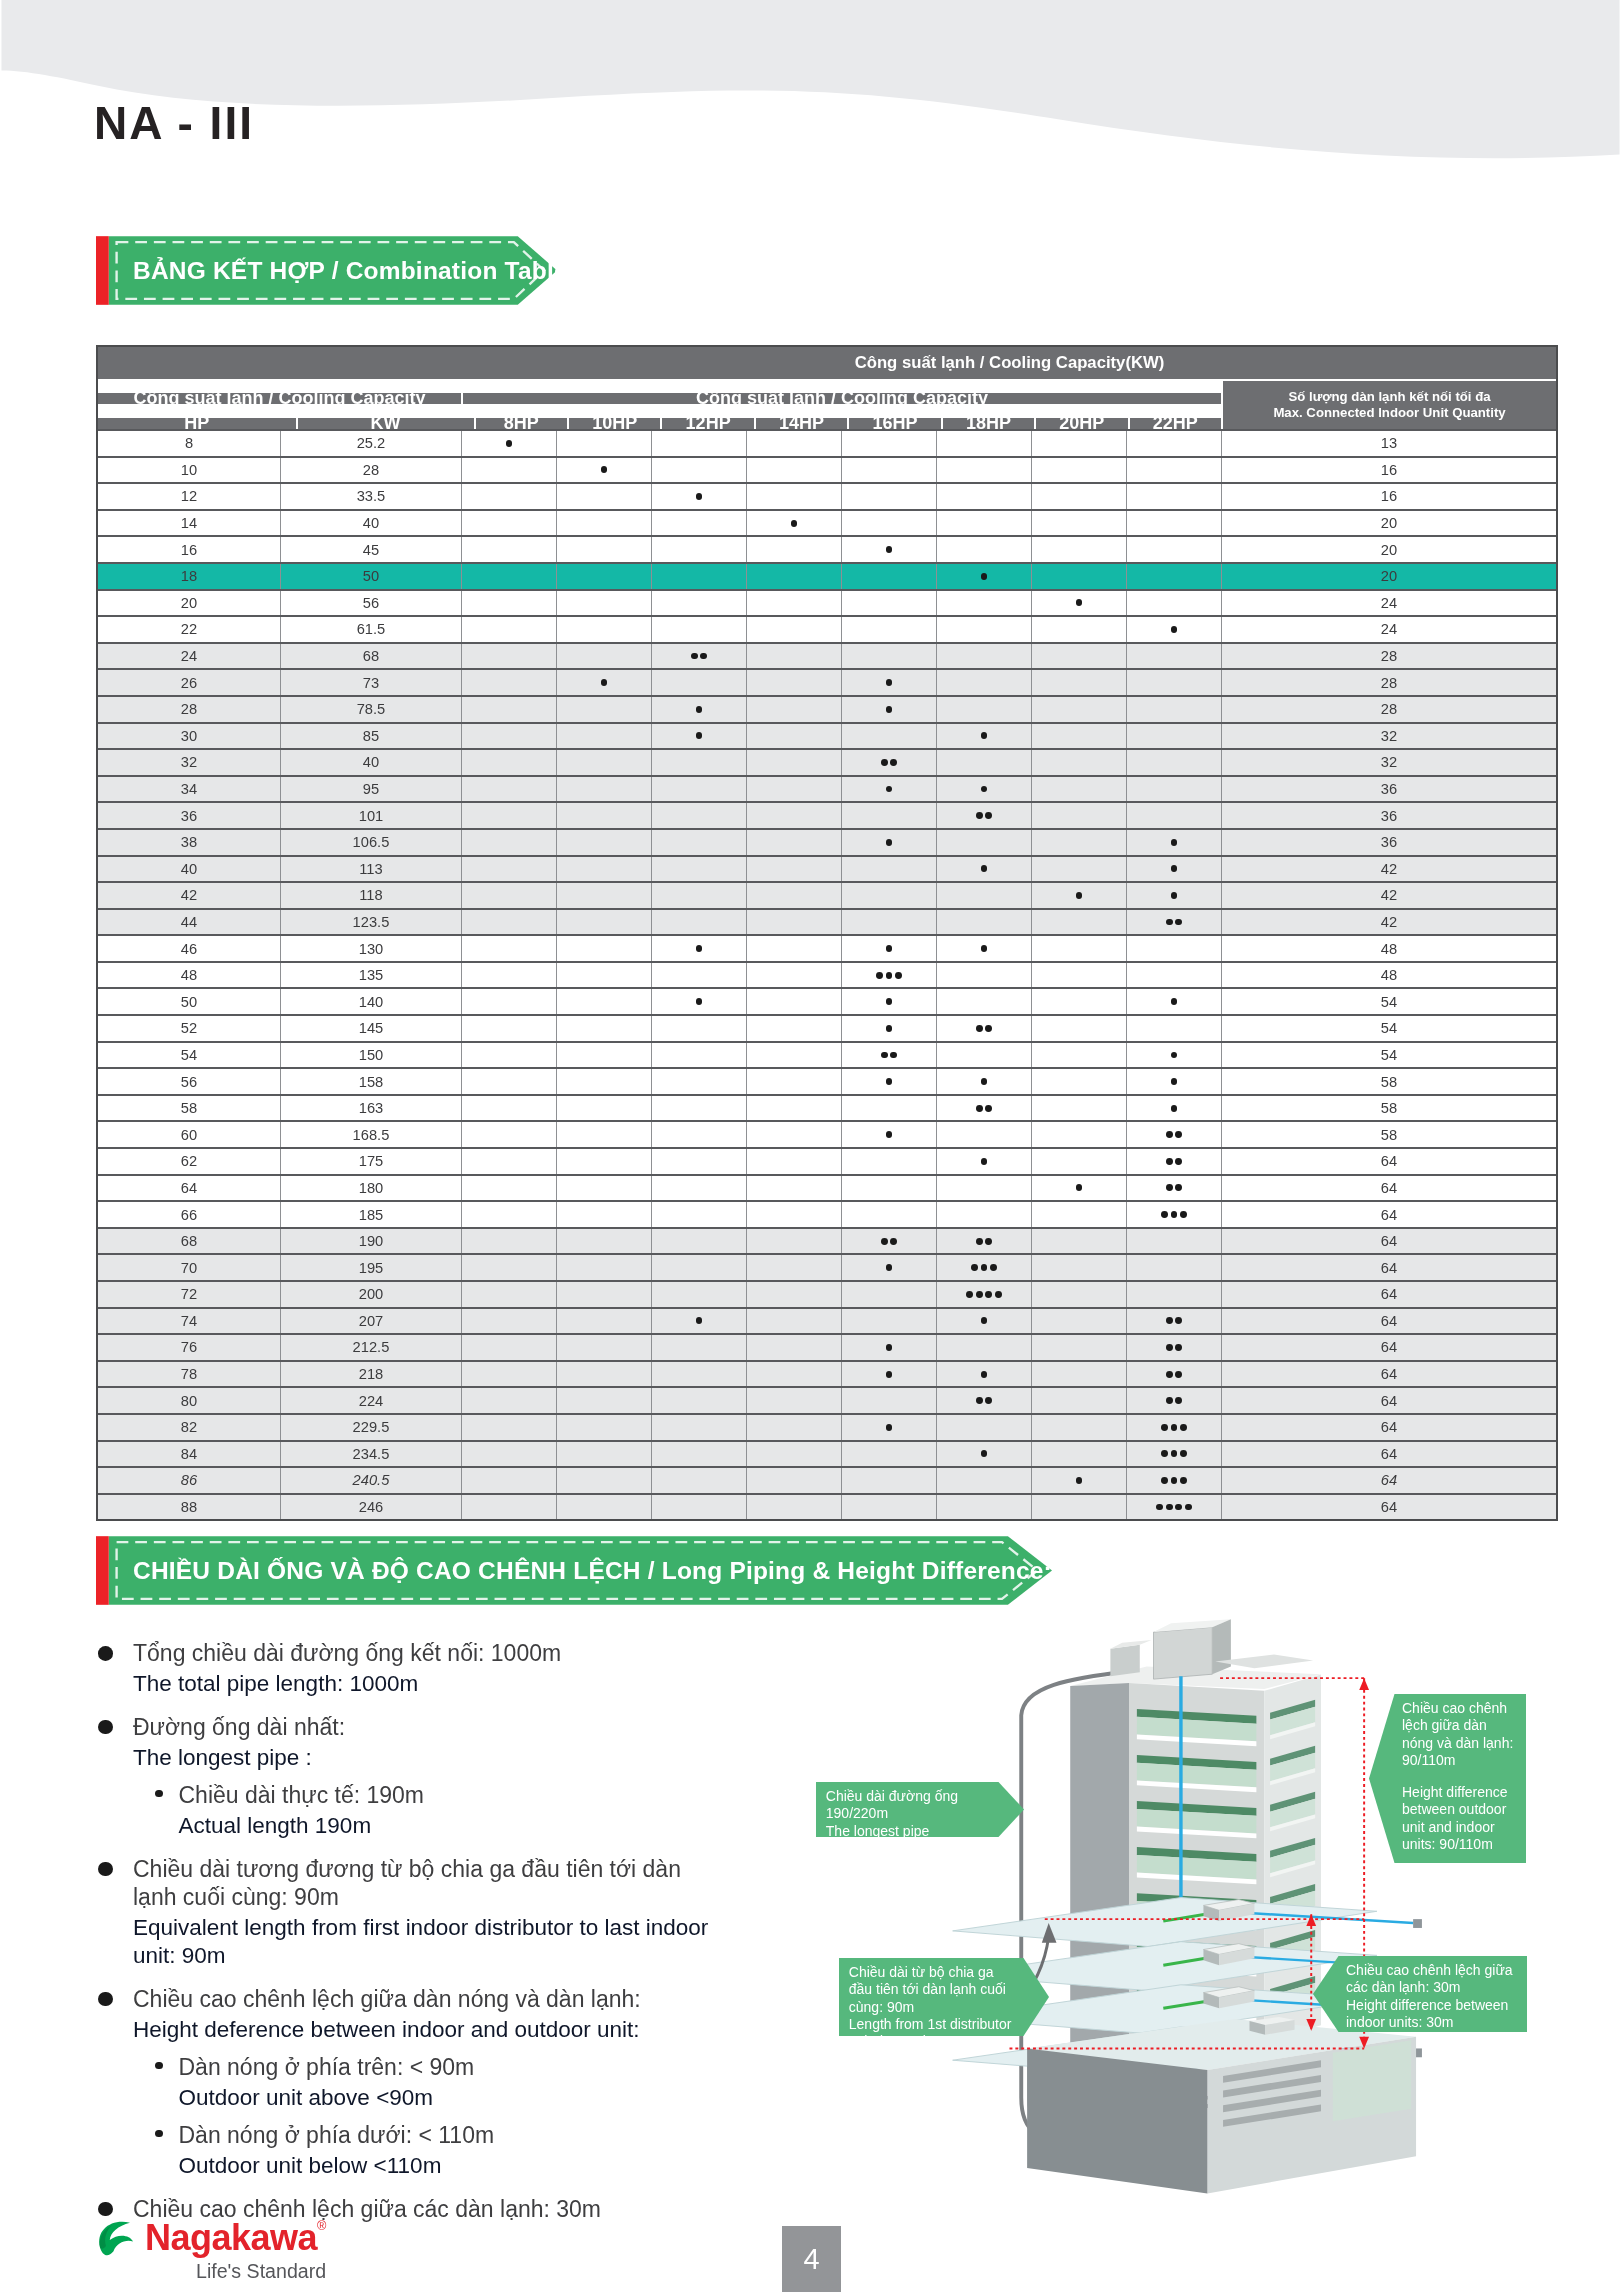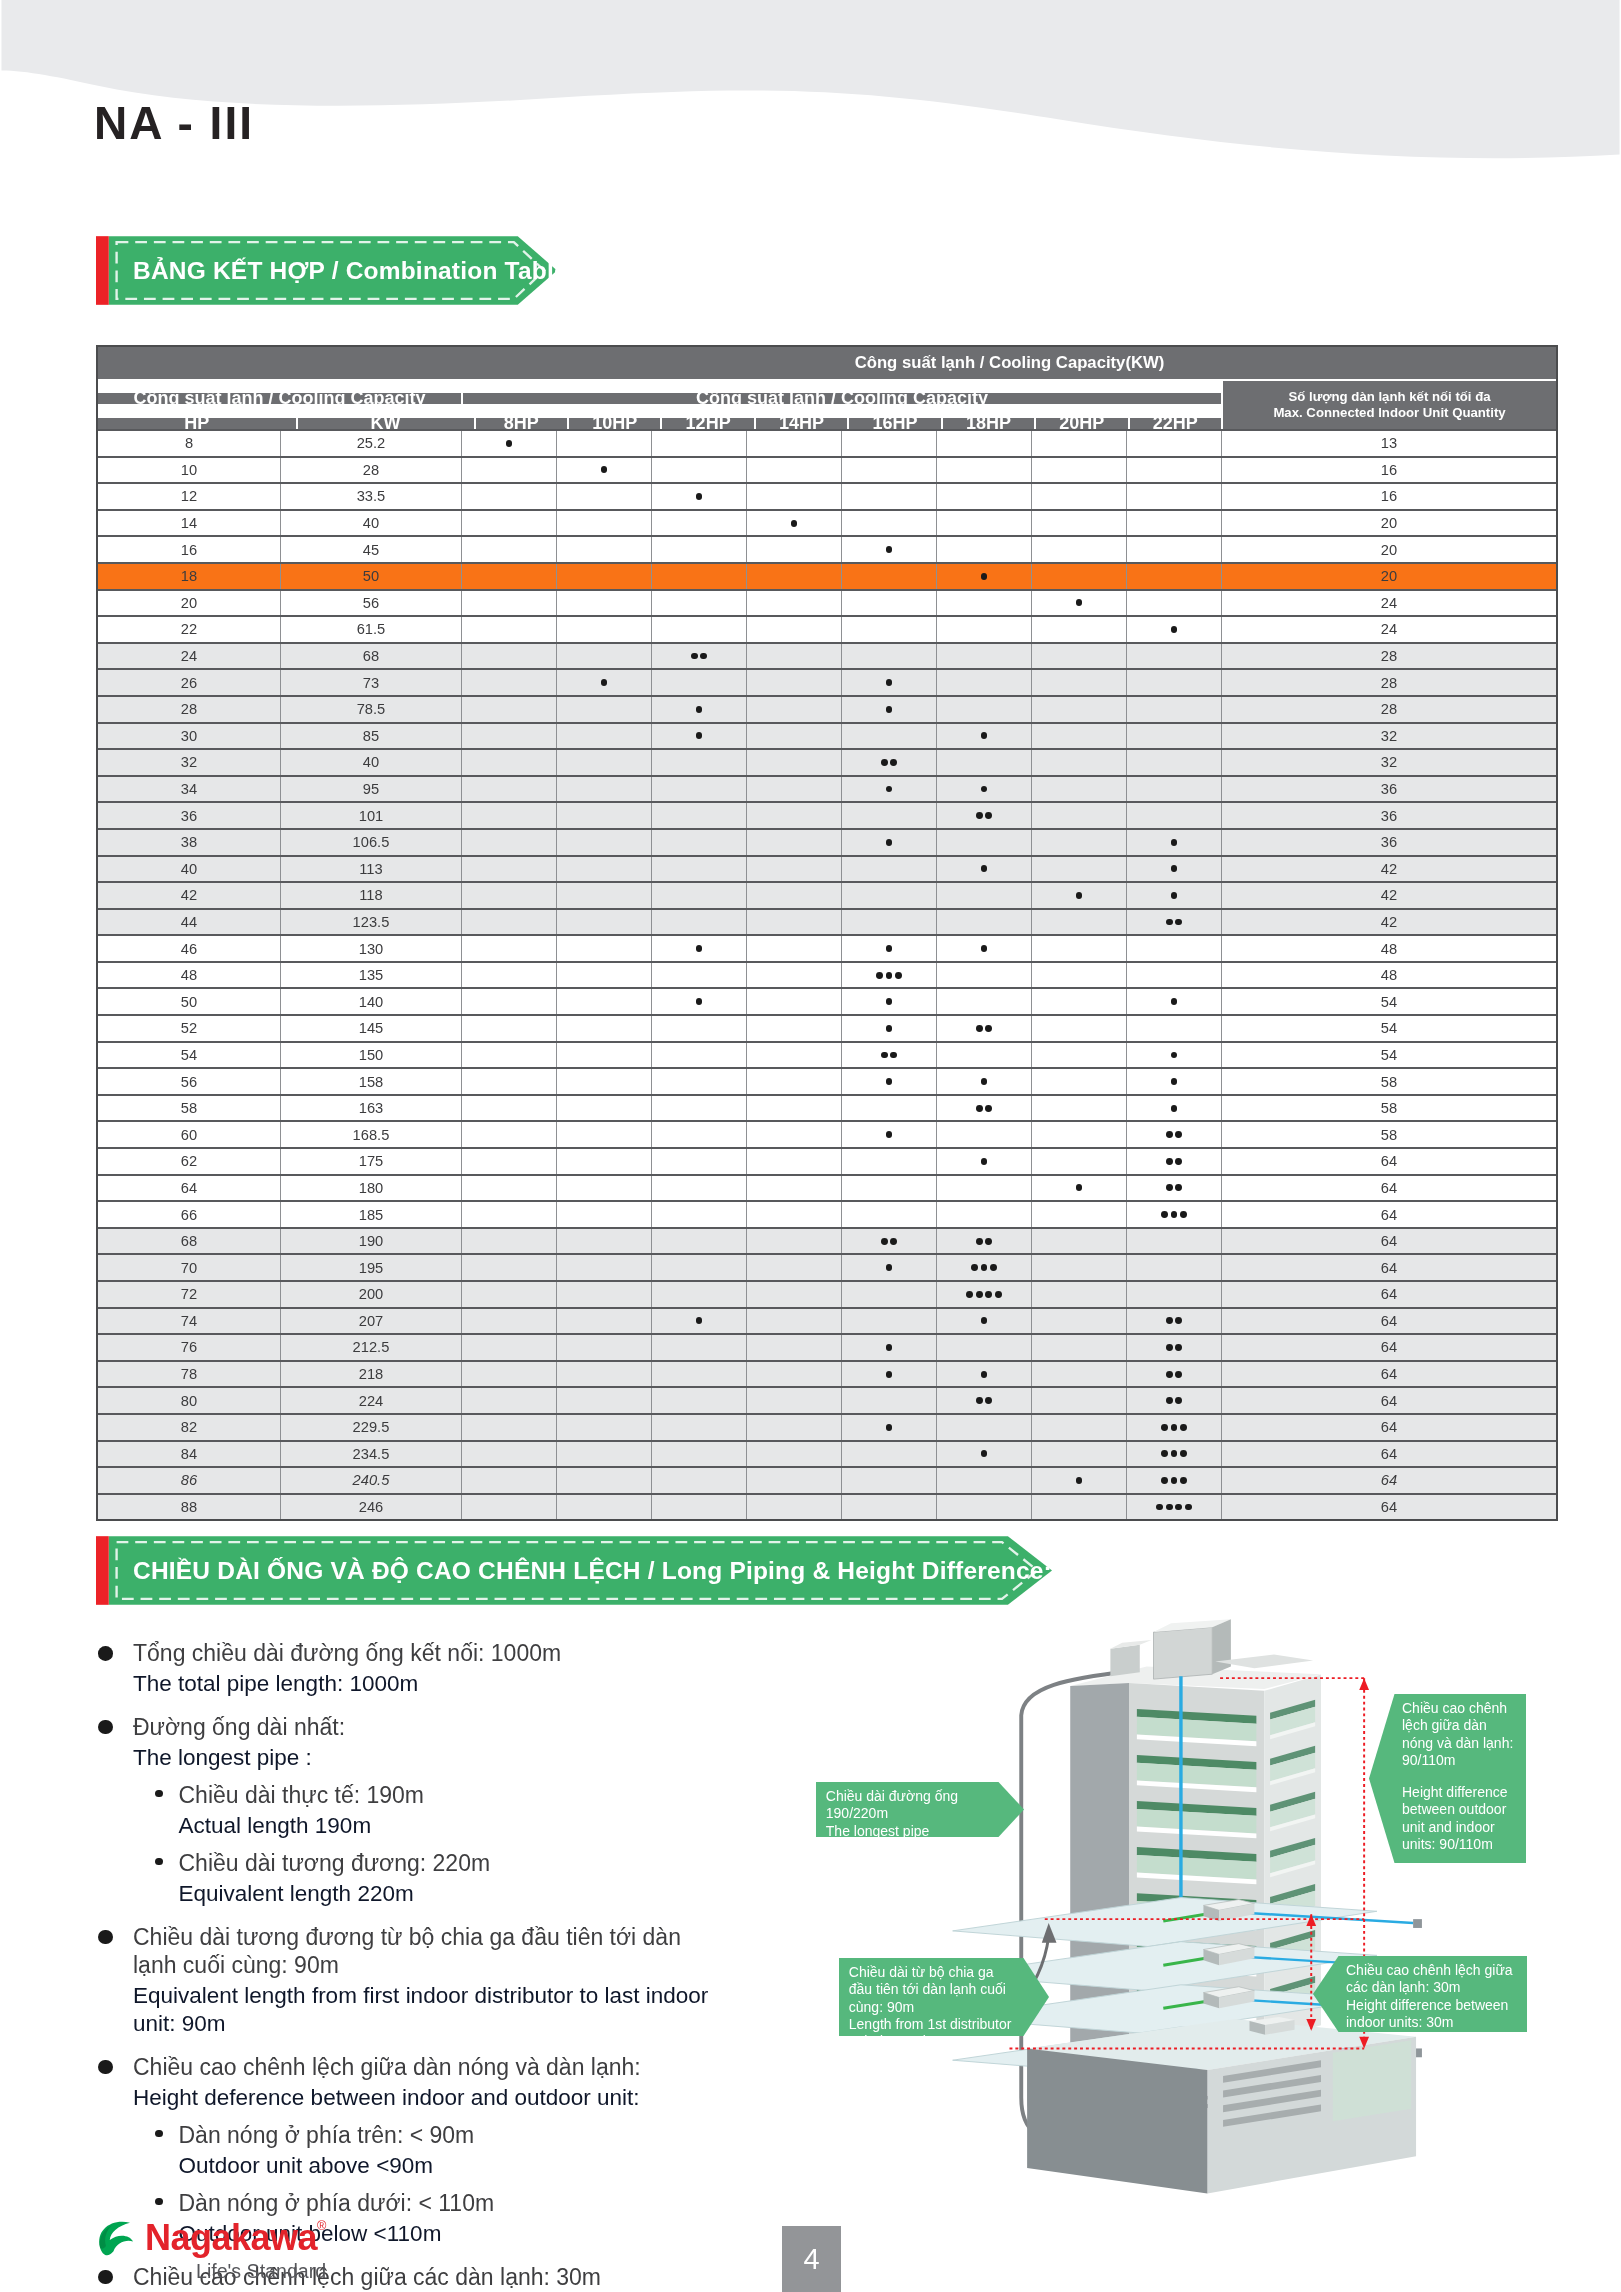--- a/index.html
+++ b/index.html
@@ -207,21 +207,21 @@
           <div class="t-cell t-dotcell"></div>
           <div class="t-cell t-dotcell"></div>
           <div class="t-cell t-dotcell">
             <span class="dot"></span>
           </div>
           <div class="t-cell t-dotcell"></div>
           <div class="t-cell t-dotcell"></div>
           <div class="t-cell t-dotcell"></div>
           <div class="t-cell t-max">20</div>
         </div>
-        <div class="t-row" style="background: #f97316;">
+        <div class="t-row" style="background: #14b8a6;">
           <div class="t-cell t-hp">18</div>
           <div class="t-cell t-kw">50</div>
           <div class="t-cell t-dotcell"></div>
           <div class="t-cell t-dotcell"></div>
           <div class="t-cell t-dotcell"></div>
           <div class="t-cell t-dotcell"></div>
           <div class="t-cell t-dotcell"></div>
           <div class="t-cell t-dotcell">
             <span class="dot"></span>
           </div>
@@ -872,25 +872,20 @@
       <div class="note">
         <div class="note-main">
           <span class="bullet"></span>
           <div class="vn">Đường ống dài nhất:</div>
           <div class="en">The longest pipe :</div>
         </div>
         <div class="subnote">
           <span class="sbullet"></span>
           <div class="vn">Chiều dài thực tế: 190m</div>
           <div class="en">Actual  length 190m</div>
-        </div>
-        <div class="subnote">
-          <span class="sbullet"></span>
-          <div class="vn">Chiều dài tương đương: 220m</div>
-          <div class="en">Equivalent length 220m</div>
         </div>
       </div>
       <div class="note">
         <div class="note-main">
           <span class="bullet"></span>
           <div class="vn">Chiều dài tương đương từ bộ chia ga đầu tiên tới dàn lạnh cuối cùng: 90m</div>
           <div class="en">Equivalent length from first indoor distributor to last indoor unit: 90m</div>
         </div>
       </div>
       <div class="note">

